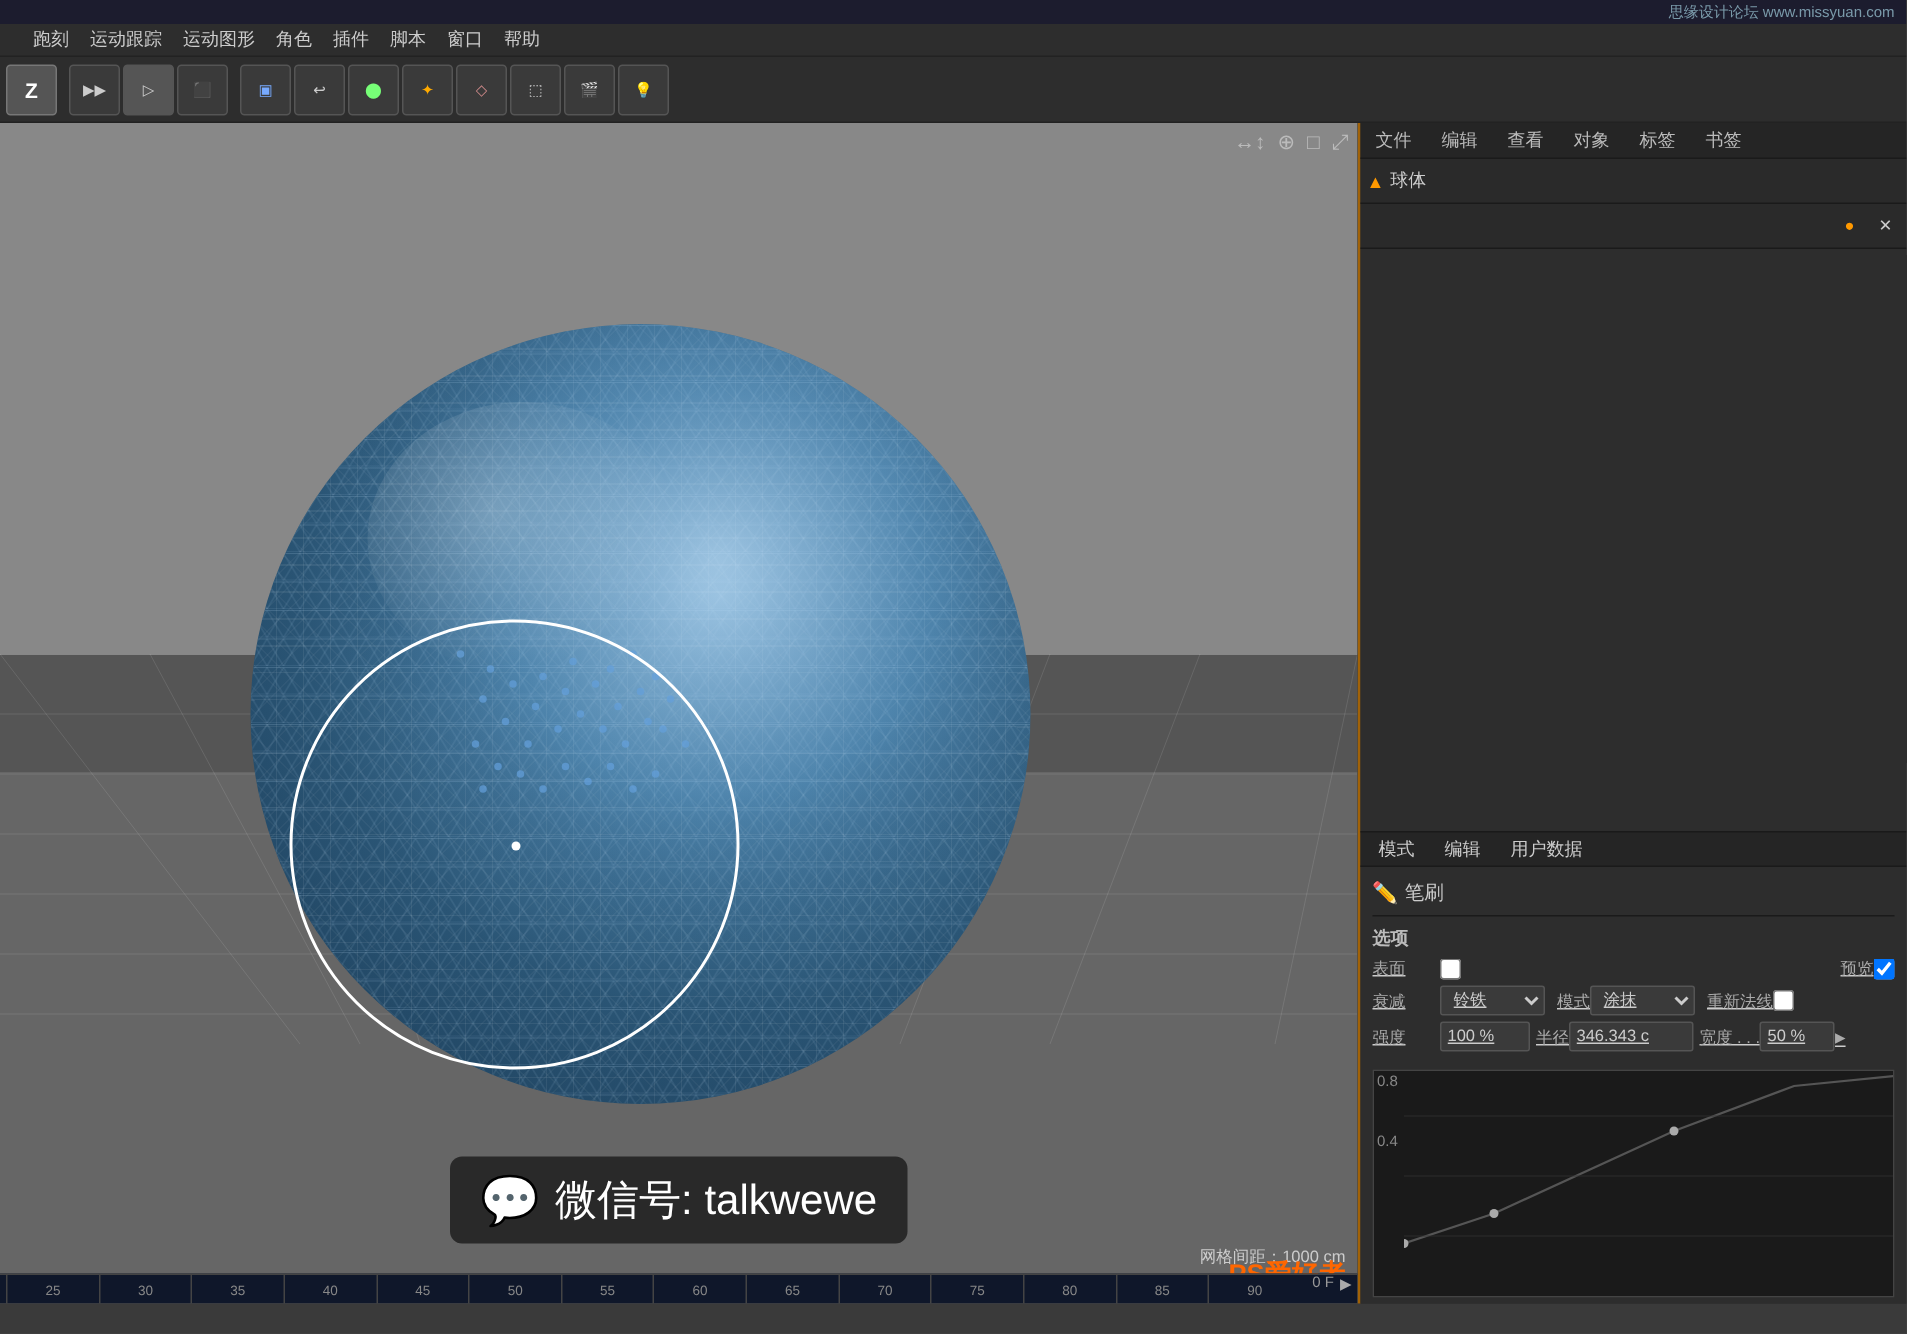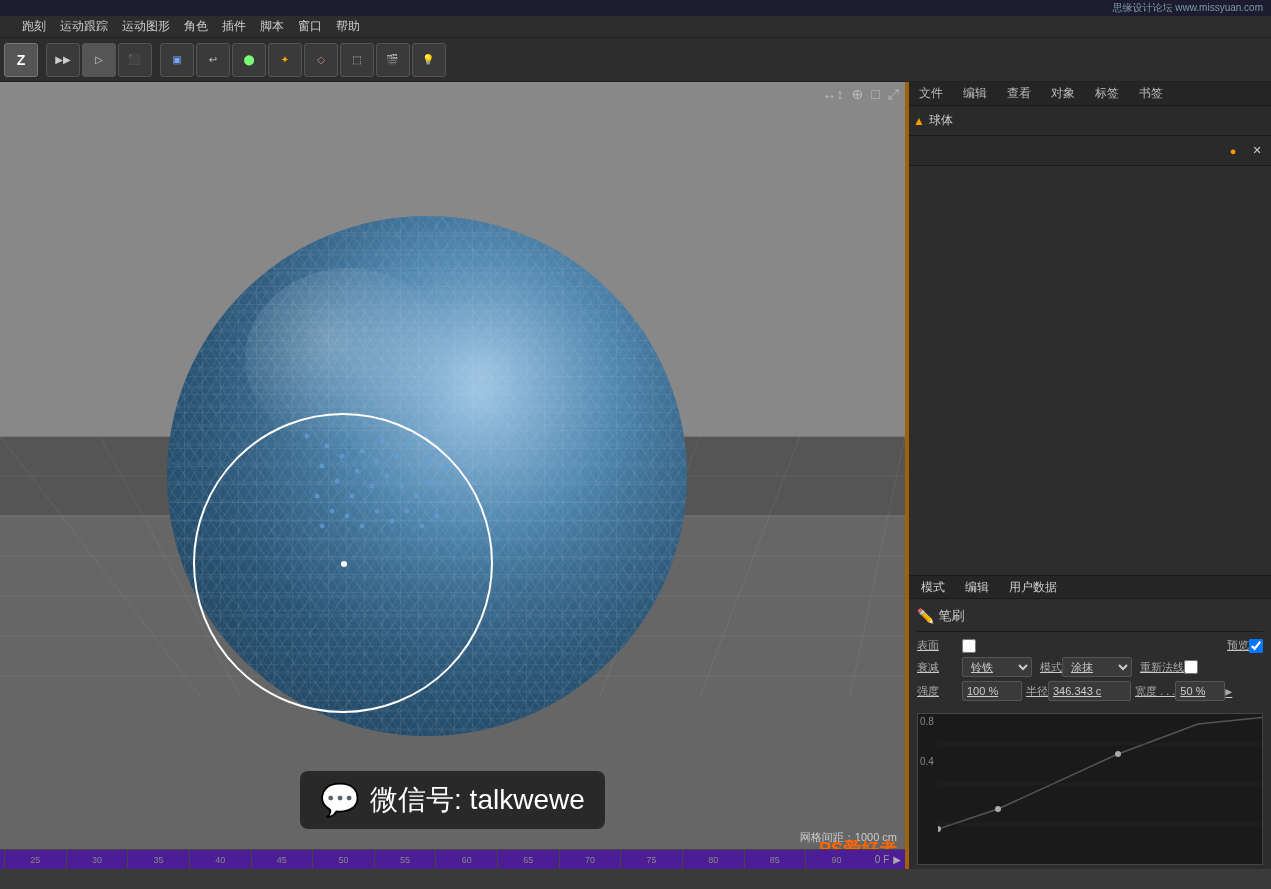--- a/index.html
+++ b/index.html
@@ -157,24 +157,23 @@
       pointer-events: none;
     }
 
     
     #timeline-bar {
       position: absolute;
       bottom: 0;
       left: 0;
       right: 0;
       height: 20px;
-      background: #4c1d95;
+      background: #0f172a;
       border-top: 1px solid #444;
       display: flex;
-      align-items: center;
       padding: 0 4px;
       font-size: 10px;
       color: #999;
     }
     .timeline-markers {
       display: flex;
       align-items: center;
       gap: 0;
       flex: 1;
     }
@@ -194,21 +193,21 @@
       color: #ccc;
       font-size: 11px;
     }
 
     
     #right-panel {
       flex: 1;
       background: #2d2d2d;
       display: flex;
       flex-direction: column;
-      border-left: 4px solid #a16207;
+      border-left: 2px solid #a16207;
     }
 
     
     #right-tabs {
       height: 24px;
       background: #252525;
       display: flex;
       align-items: center;
       padding: 0 4px;
       gap: 8px;
@@ -625,20 +624,21 @@
     <div id="brush-panel">
 
       <div id="brush-title">
         <span class="brush-icon-img">✏️</span>
         <span style="color:#ccc;font-size:13px;">笔刷</span>
       </div>
 
       <div class="divider-h"></div>
 
       <div id="options-section">
+        <div class="section-label">选项</div>
 
         <div class="form-row">
           <span class="form-label">表面</span>
           <input type="checkbox" class="form-checkbox" style="">
           <span class="spacer"></span>
           <span class="form-check-label">预览</span>
           <input type="checkbox" class="form-checkbox" checked="" style="">
         </div>
 
         <div class="form-row">

